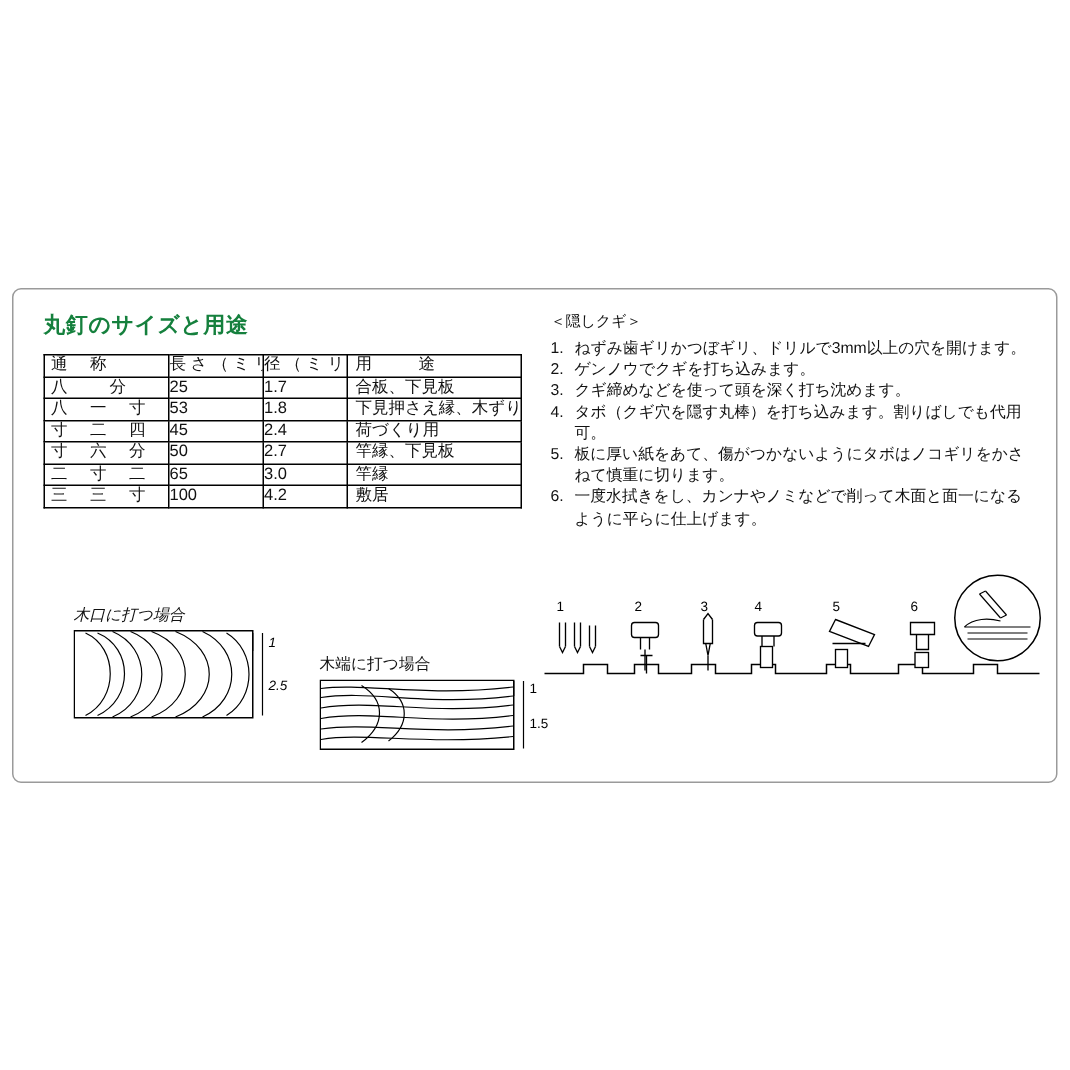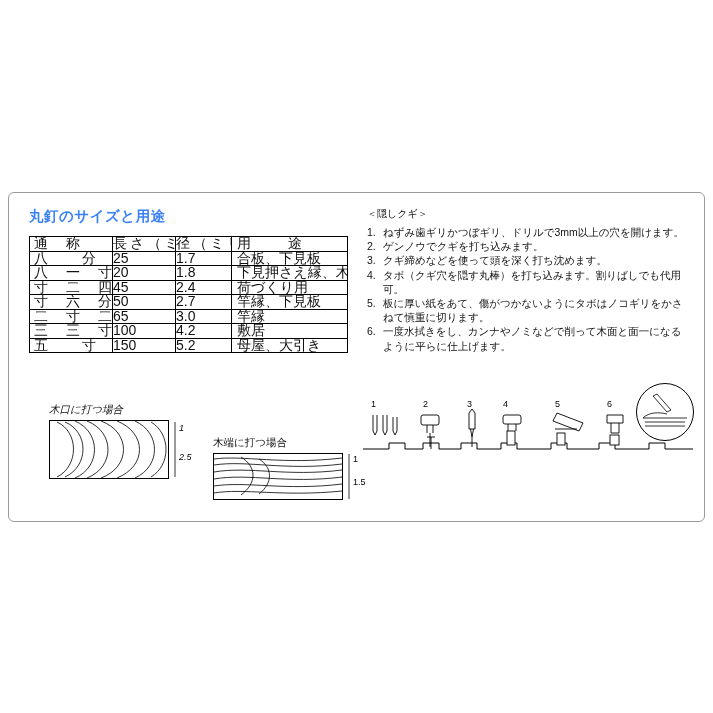--- a/index.html
+++ b/index.html
@@ -41,26 +41,26 @@
     position: absolute;
     left: 358px;
     top: 14px;
     width: 325px;
   }
   .heading {
     font-size: 14.5px;
     font-weight: bold;
     letter-spacing: 0.5px;
     margin: 0 0 10px 0;
-    color: #3b82f6;
+    color: #15803d;
   }
   
   table.sizes {
     border-collapse: collapse;
-    font-size: 14px;
+    font-size: 11px;
     width: 305px;
     table-layout: fixed;
     border-radius: 25px;
   }
   table.sizes th, table.sizes td {
     border: 1px solid #000;
     padding: 0;
     height: 13.5px;
     line-height: 13.5px;
     font-weight: normal;
@@ -154,21 +154,21 @@
         </thead>
         <tbody>
           <tr>
             <td class="c-name">八　　分</td>
             <td class="c-len">25</td>
             <td class="c-dia">1.7</td>
             <td class="c-use">合板、下見板</td>
           </tr>
           <tr>
             <td class="c-name">八　一　寸</td>
-            <td class="c-len">20</td>
+            <td class="c-len">53</td>
             <td class="c-dia">1.8</td>
             <td class="c-use">下見押さえ縁、木ずり貫</td>
           </tr>
           <tr>
             <td class="c-name">寸　二　四</td>
             <td class="c-len">45</td>
             <td class="c-dia">2.4</td>
             <td class="c-use">荷づくり用</td>
           </tr>
           <tr>
@@ -181,26 +181,20 @@
             <td class="c-name">二　寸　二</td>
             <td class="c-len">65</td>
             <td class="c-dia">3.0</td>
             <td class="c-use">竿縁</td>
           </tr>
           <tr>
             <td class="c-name">三　三　寸</td>
             <td class="c-len">100</td>
             <td class="c-dia">4.2</td>
             <td class="c-use">敷居</td>
-          </tr>
-          <tr>
-            <td class="c-name">五　　寸</td>
-            <td class="c-len">150</td>
-            <td class="c-dia">5.2</td>
-            <td class="c-use">母屋、大引き</td>
           </tr>
         </tbody>
       </table>
 
       <div class="figs">
 
         <div class="figA">
           <div class="fig-label">木口に打つ場合</div>
           <svg width="150" height="62" viewBox="0 0 150 62">
             <rect x="0.5" y="0.5" width="119" height="58" fill="#ffffff" stroke="#000" stroke-width="1"></rect>

